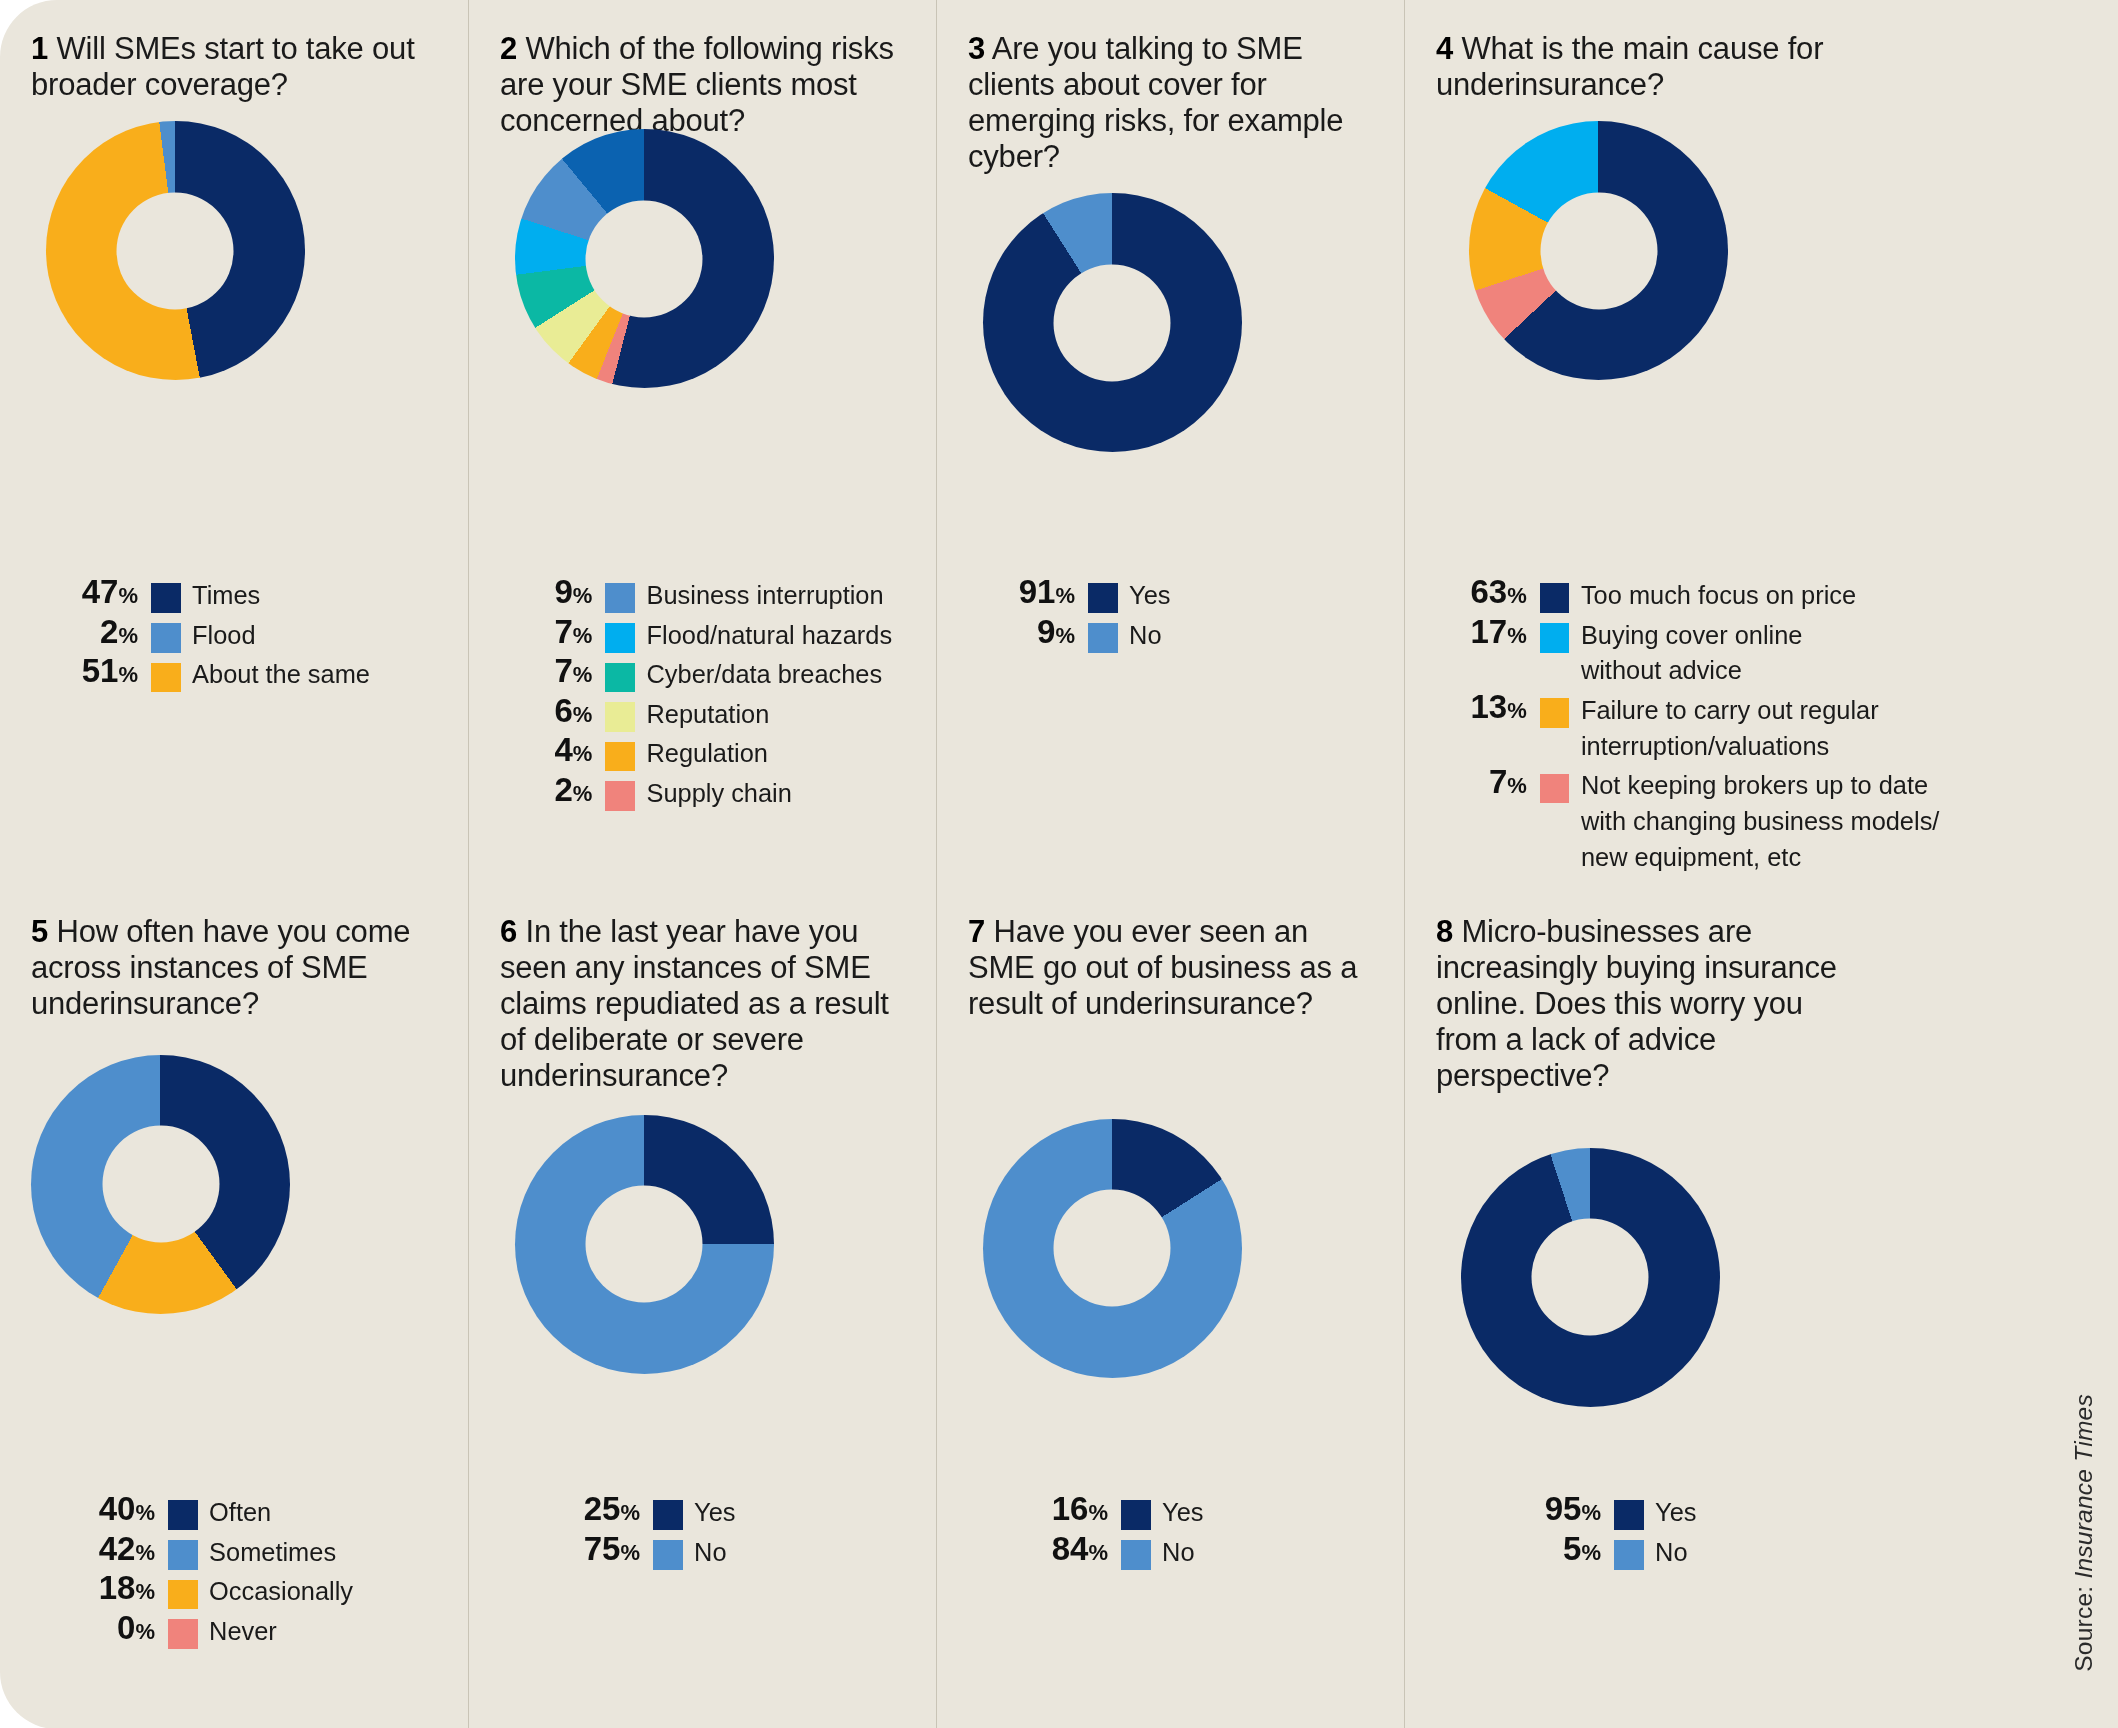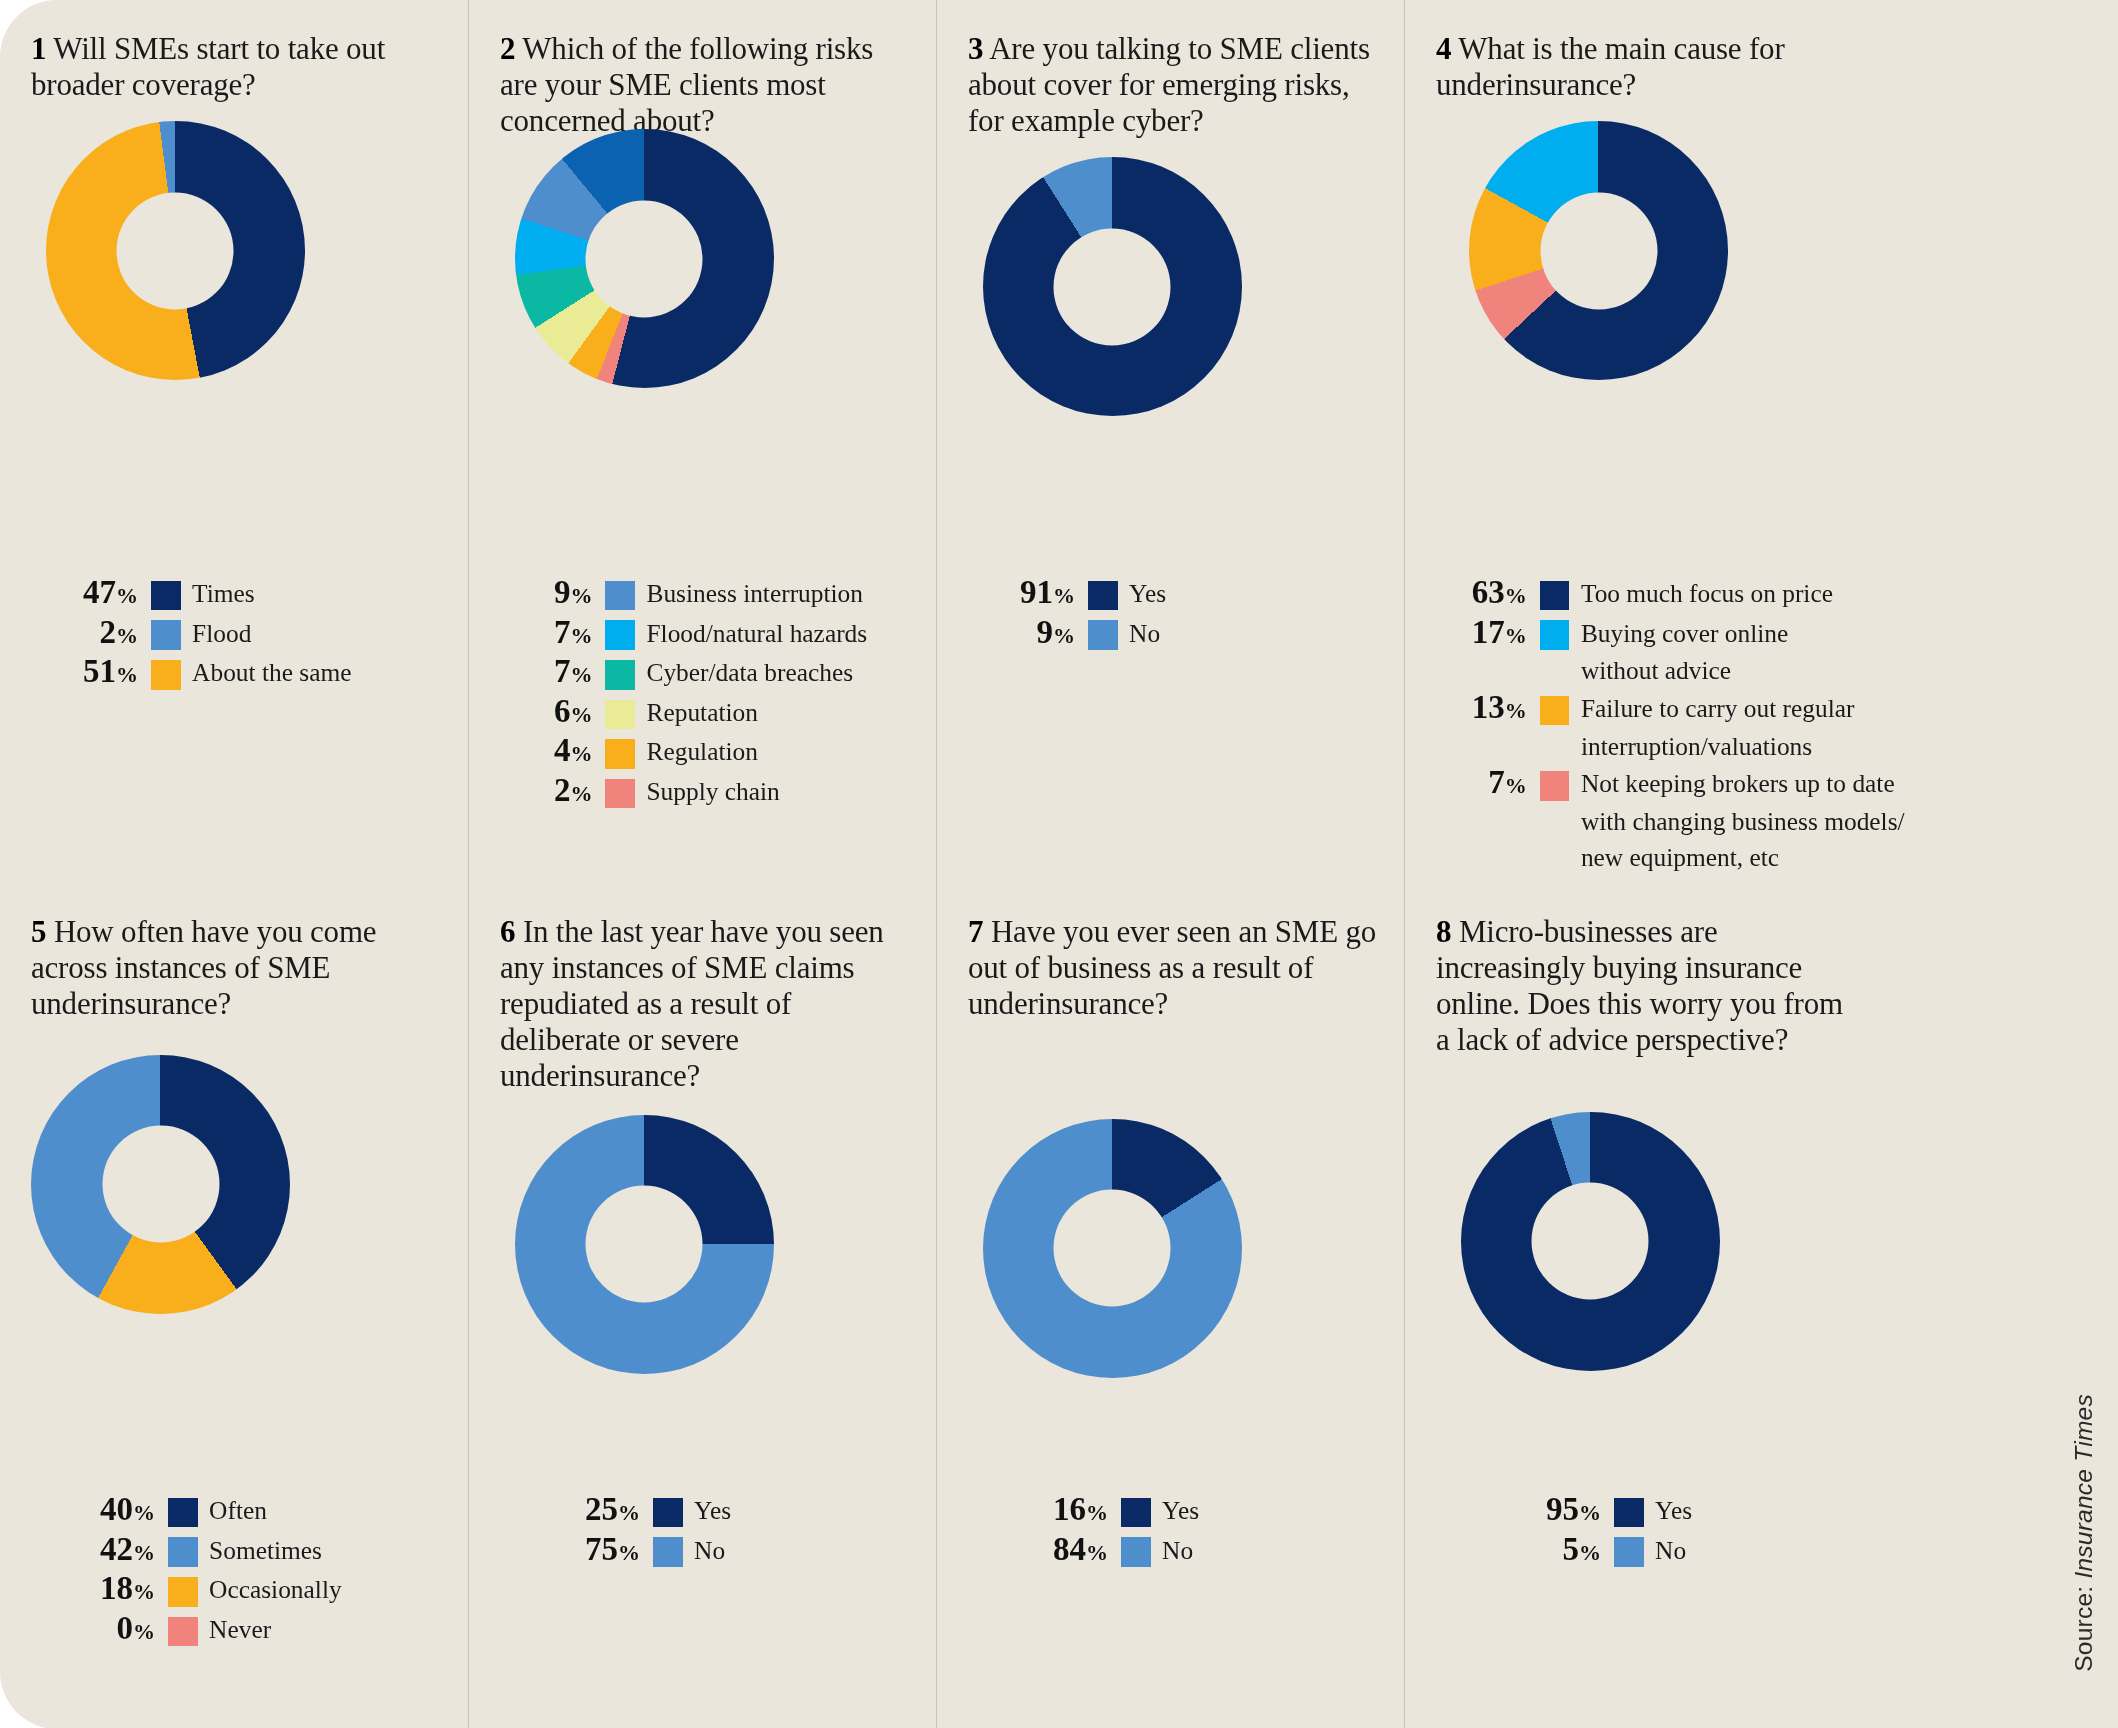--- a/index.html
+++ b/index.html
@@ -32,21 +32,20 @@
     width: 2119px;
     height: 1729px;
     display: grid;
     grid-template-columns: 468px 468px 468px 575px 140px;
     grid-template-rows: 889px 840px;
   }
   .cell {
     position: relative;
     box-sizing: border-box;
     padding: 33px 24.6px 0 31px;
-    font-family: Liberation Serif, serif;
   }
   .cell.c2, .cell.c3, .cell.c4, .cell.c6, .cell.c7, .cell.c8 {
     border-left: 1.6px solid #c9c4b6;
   }
   .cell.c1, .cell.c2, .cell.c3, .cell.c4 { padding-top: 31px; }
   .cell.c5, .cell.c6, .cell.c7, .cell.c8 { padding-top: 24.6px; }
 
   .qhead {
     font-size: 31px;
     line-height: 36px;
@@ -80,21 +79,21 @@
   }
   .legend {
     position: absolute;
     left: 0;
     width: 100%;
     box-sizing: border-box;
     padding-left: 33px;
   }
   .legend-row {
     display: flex;
-    align-items: center;
+    align-items: flex-end;
     margin-bottom: 1.6px;
   }
   .legend-pct {
     width: 107px;
     text-align: right;
     font-size: 33px;
     font-weight: bold;
     color: #111;
     line-height: 34px;
     flex: 0 0 107px;

